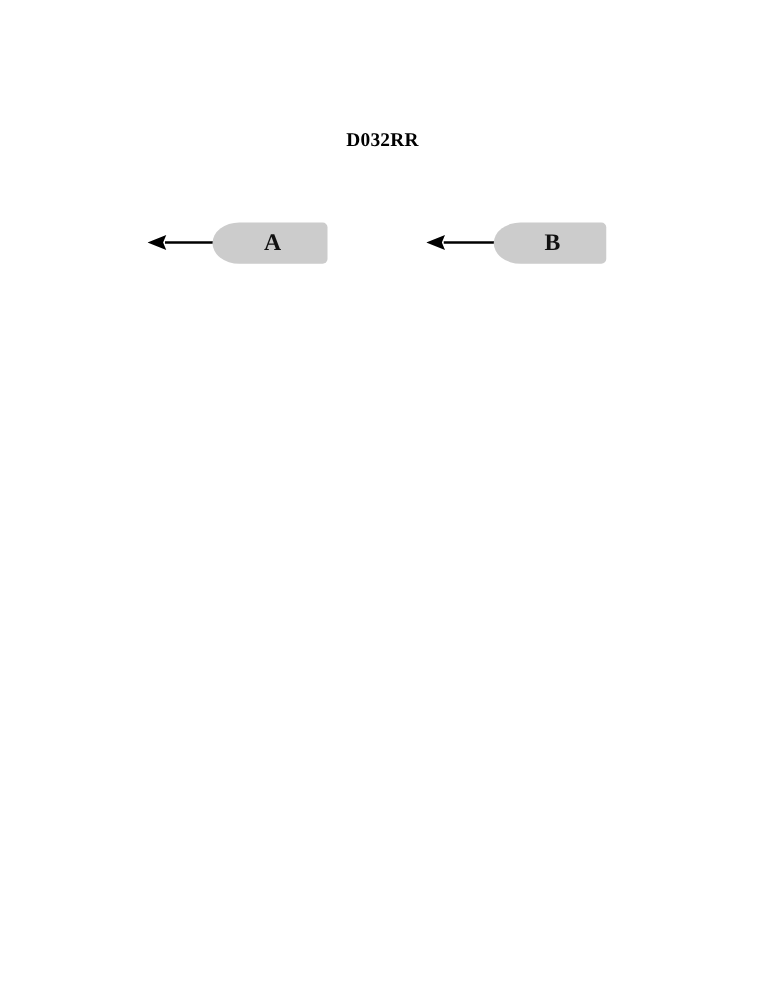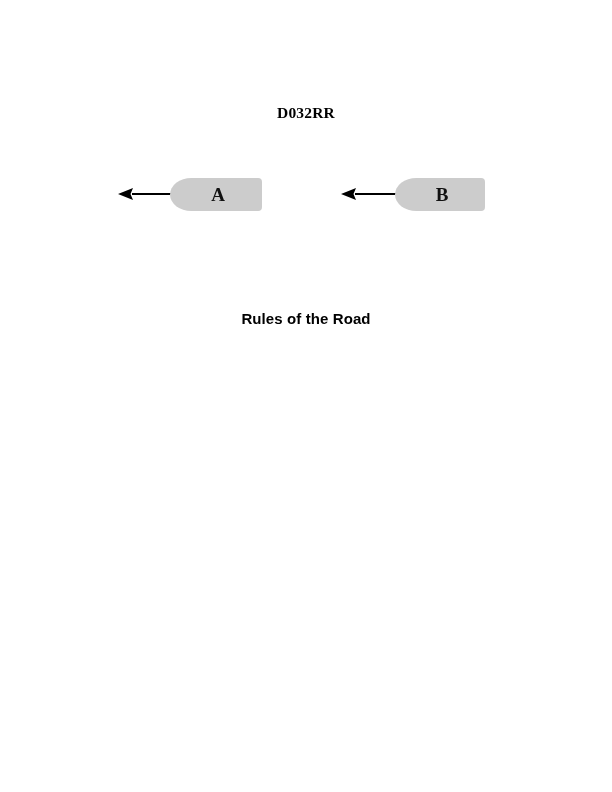--- a/index.html
+++ b/index.html
@@ -147,15 +147,14 @@
           <polygon points="0,7 15,1 12.5,7 15,13" fill="#000000"></polygon>
         </svg>
       </div>
       <div class="hull">
         <span class="hull-label">B</span>
       </div>
     </div>
 
   </div>
 
-  <div class="caption">Rules of the Road</div>
 
 </div>
 
 </body></html>

